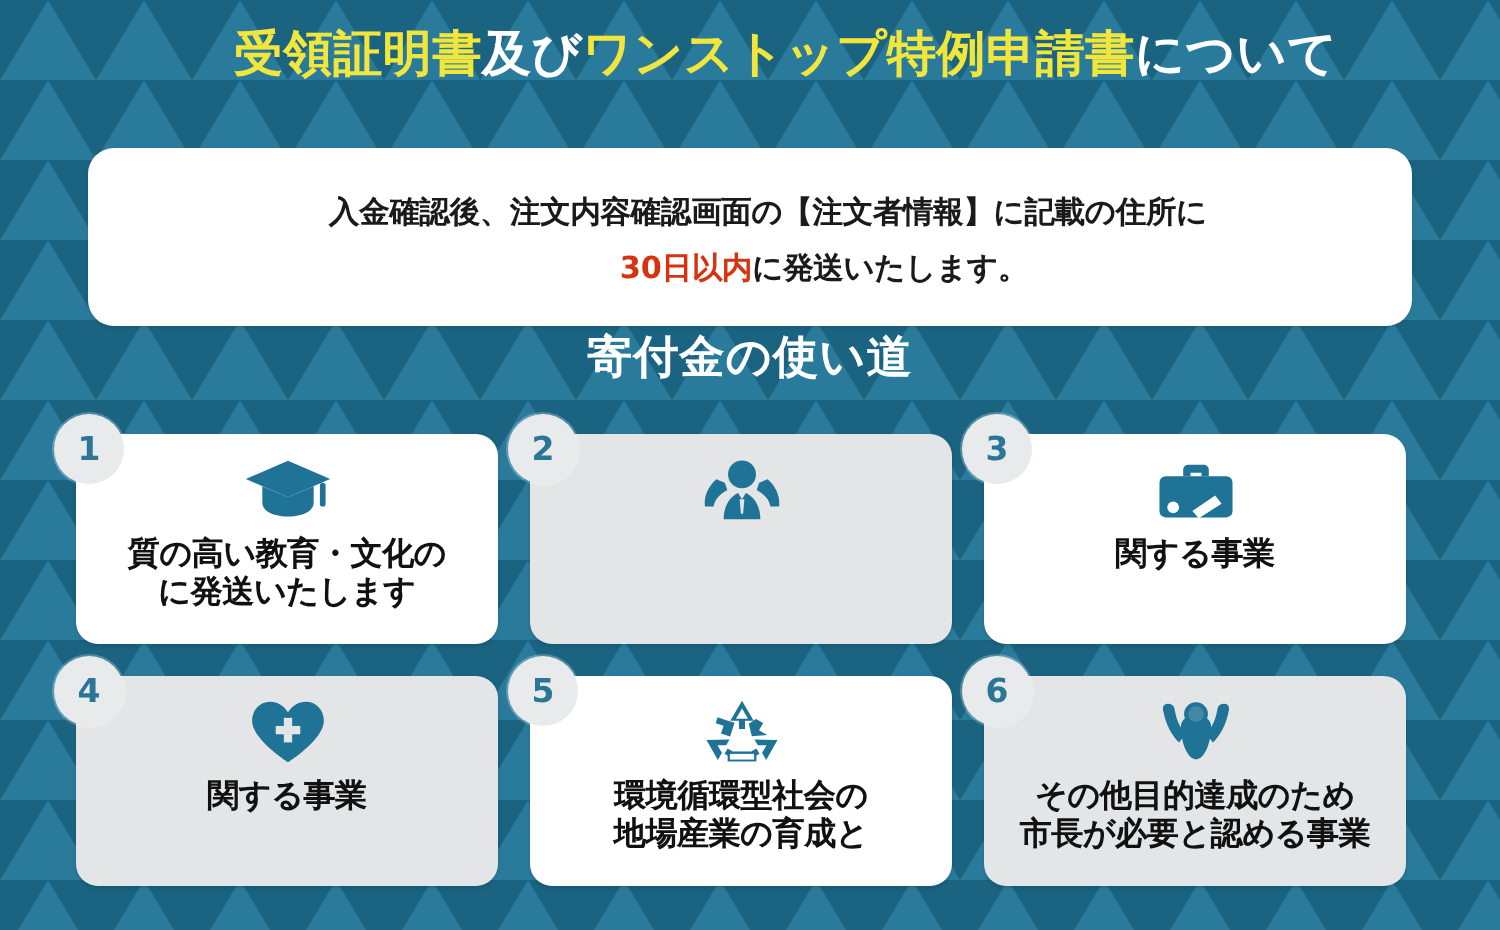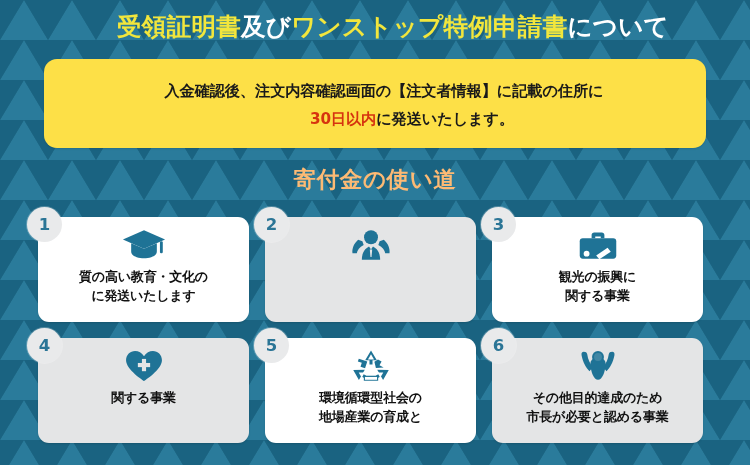--- a/index.html
+++ b/index.html
@@ -49,23 +49,23 @@
     letter-spacing: .3px;
     white-space: nowrap;
     line-height: 32px;
   }
   #title .y { color: #f2e63c; }
   #title .w { color: #ffffff; }
 
   
   #notice-card {
     position: absolute;
-    left: 44px; top: 59px;
+    left: 44px; top: 74px;
     width: 662px; height: 89px;
-    background: #fde047;
+    background: #ffffff;
     border-radius: 13px;
     box-shadow: 0 1px 2px rgba(0,0,0,.10);
   }
   #notice-text {
     position: absolute;
     left: 0; top: 18px;
     width: 662px;
     padding-left: 18px;
     text-align: center;
     font-size: 15.2px;
@@ -78,21 +78,21 @@
   .red { color: #d6330f; }
 
   
   #section-heading {
     position: absolute;
     left: 0; top: 164px;
     width: 750px;
     text-align: center;
     font-size: 22.5px;
     font-weight: bold;
-    color: #fdba74;
+    color: #ffffff;
     letter-spacing: .6px;
     line-height: 30px;
   }
 
   
   #grid {
     position: absolute;
     left: 38px; top: 217px;
     width: 674px; height: 228px;
   }
@@ -136,21 +136,21 @@
     align-items: center;
     justify-content: center;
   }
   .icon-wrap svg { display: block; }
 
   .card-label {
     position: absolute;
     left: 0; top: 50px;
     width: 211px;
     text-align: center;
-    font-size: 13px;
+    font-size: 16px;
     font-weight: bold;
     color: #111111;
     line-height: 19px;
     letter-spacing: -.2px;
   }
 </style>
 </head>
 <body>
 
 <div id="stage">
@@ -217,21 +217,20 @@
       <div class="badge">3</div>
       <div class="icon-wrap">
         <svg width="42" height="34" viewBox="0 0 46 36">
           <path d="M16,7 L16,10.5 L20,10.5 L20,8.6 L26,8.6 L26,10.5 L30,10.5 L30,7 C30,5.4 28.8,4.2 27.2,4.2 L18.8,4.2 C17.2,4.2 16,5.4 16,7 Z" fill="#1f7396"></path>
           <rect x="3" y="10.5" width="40" height="22.5" rx="3.4" fill="#1f7396"></rect>
           <circle cx="10.5" cy="27.5" r="3.2" fill="#ffffff"></circle>
           <polygon points="21,29.5 33.5,21 37,25.5 24.5,33.5" fill="#ffffff"></polygon>
         </svg>
       </div>
       <div class="card-label">
-        <div>観光の振興に</div>
         <div>関する事業</div>
       </div>
     </div>
 
     <div class="card c4 bg-gray">
       <div class="badge">4</div>
       <div class="icon-wrap">
         <svg width="40" height="34" viewBox="0 0 42 36">
           <path d="M21,34 C21,34 2,22 2,12 C2,6 6.4,2 11.6,2 C15.2,2 18.8,4 21,7.6 C23.2,4 26.8,2 30.4,2 C35.6,2 40,6 40,12 C40,22 21,34 21,34 Z" fill="#1f7396"></path>
           <rect x="18.8" y="10.5" width="4.4" height="13" fill="#e4e5e6"></rect>

